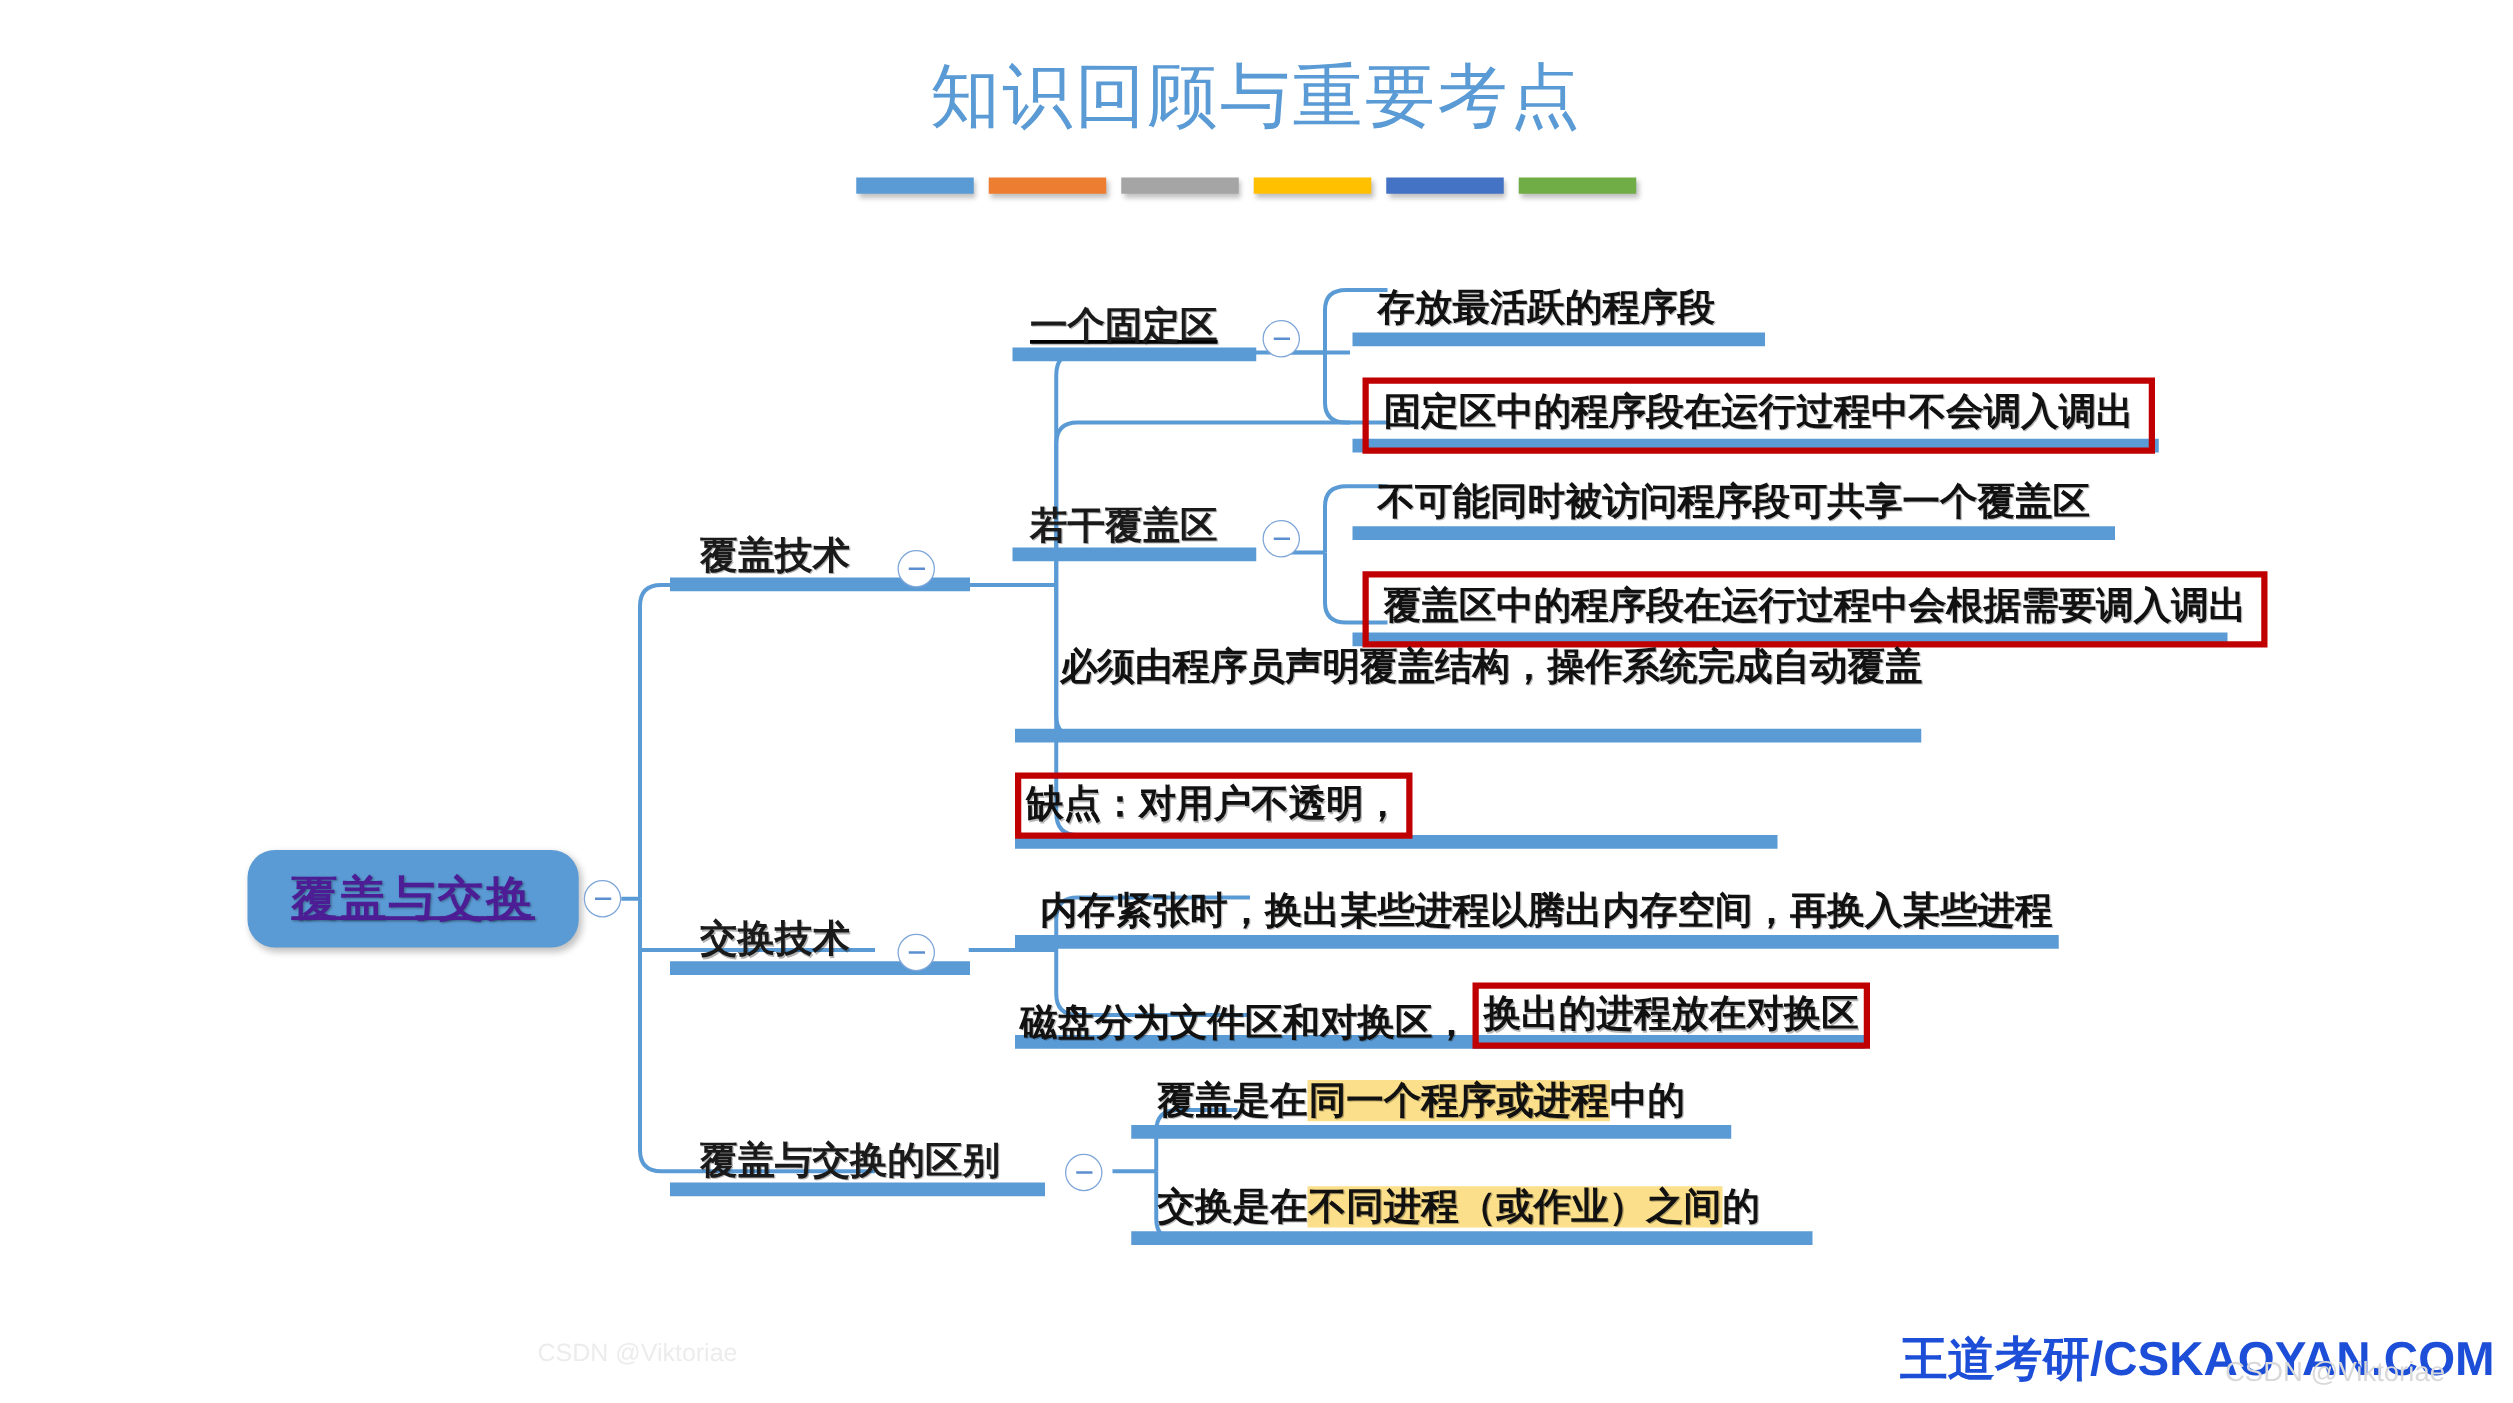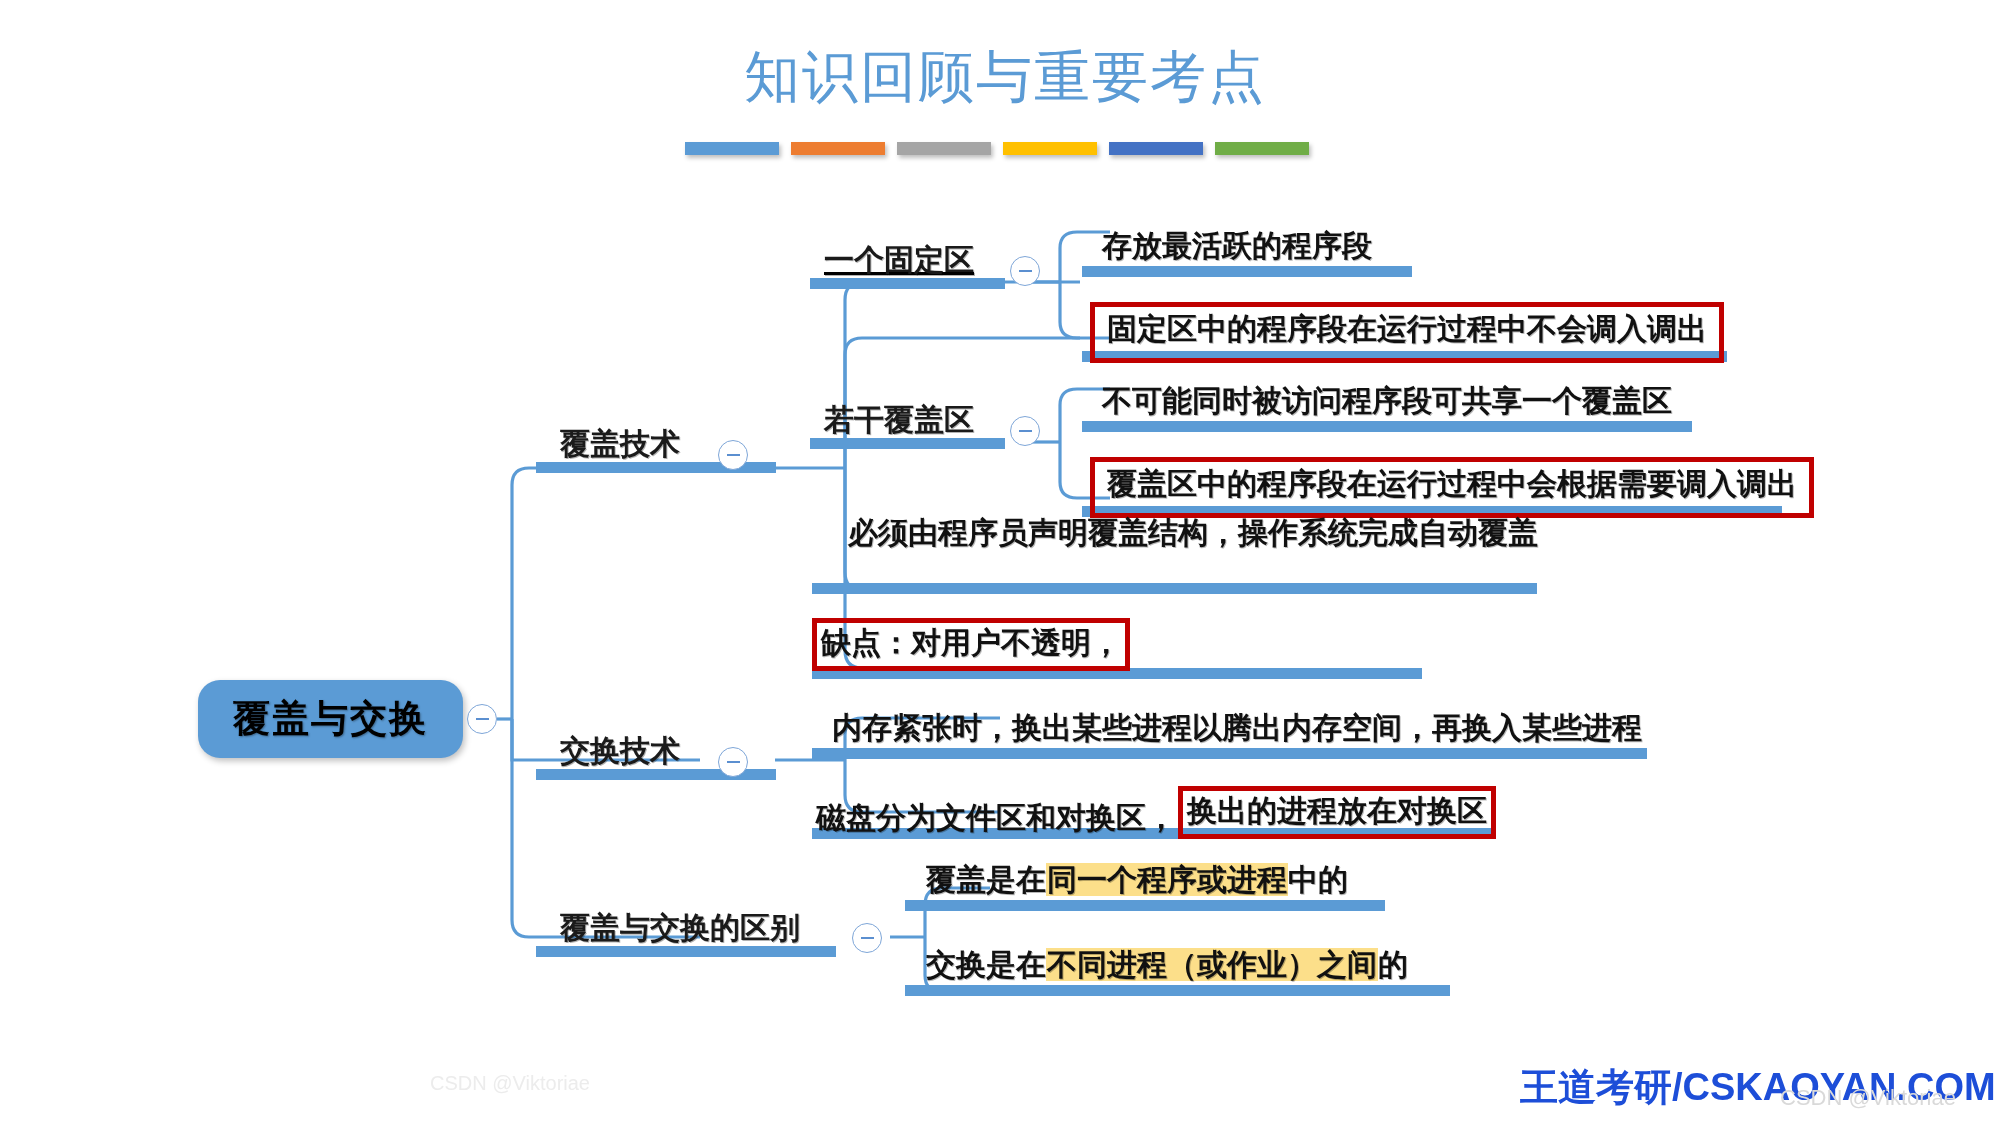--- a/index.html
+++ b/index.html
@@ -31,22 +31,23 @@
 
   .node{position:absolute;white-space:nowrap;}
 
   .root{
     left:198px;top:680px;width:265px;height:78px;
     background:#5B9BD5;border-radius:22px;
     box-shadow:2px 3px 6px rgba(0,0,0,.25);
     display:flex;align-items:center;justify-content:center;
   }
   .root .lbl{
-    color:#000000;font-size:37px;font-weight:bold;letter-spacing:2px;
+    color:#4c1d95;font-size:37px;font-weight:bold;letter-spacing:2px;
     text-shadow:1px 1px 2px rgba(0,0,0,.35);
+    text-decoration:underline;
   }
 
   .branch .lbl{
     font-size:30px;color:#1a1a1a;font-weight:bold;
     text-shadow:1px 1px 0 rgba(0,0,0,.30);
     display:block;padding:0 4px 4px 4px;
   }
   .leaf .lbl{
     font-size:30px;color:#111111;font-weight:bold;
     text-shadow:1px 1px 0 rgba(0,0,0,.28);

